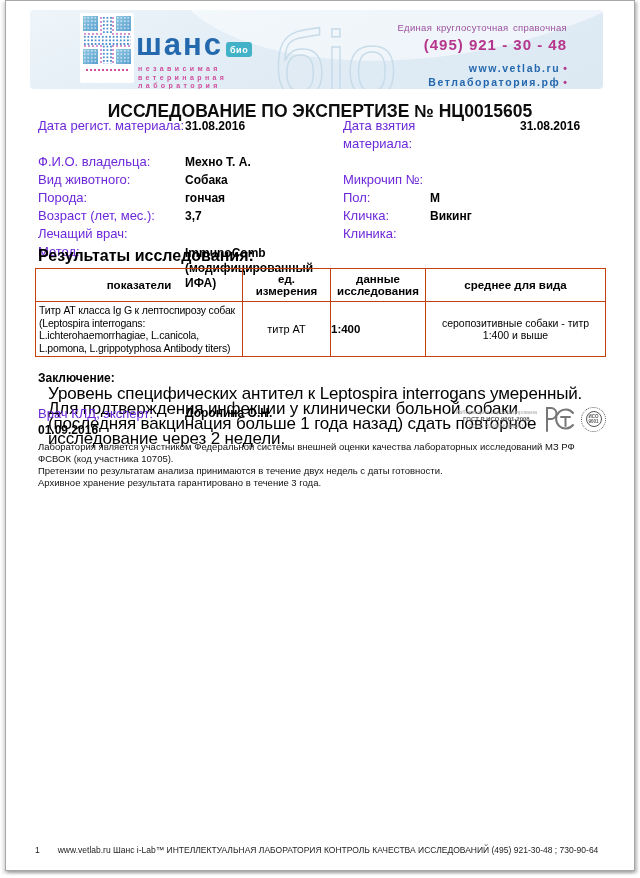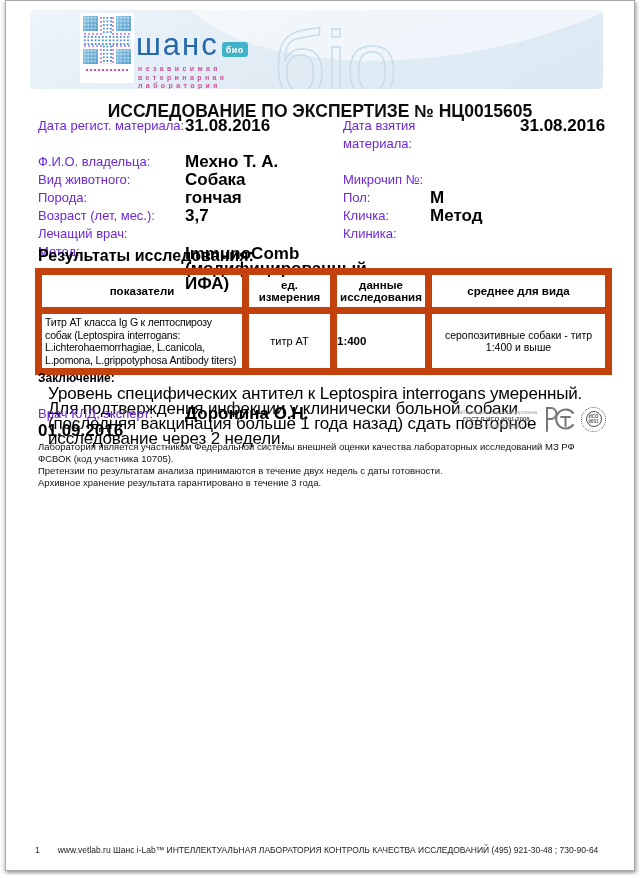--- a/index.html
+++ b/index.html
@@ -31,47 +31,47 @@
     background-image: radial-gradient(circle, rgba(255,255,255,.55) 30%, rgba(255,255,255,0) 36%), linear-gradient(135deg,#8ec6e0,#5aa0cf);
     background-size:3.5px 3.5px, 100% 100%; }
   .cross .tl{left:0;top:0} .cross .tr{right:0;top:0} .cross .bl{left:0;bottom:0} .cross .br{right:0;bottom:0}
   .cross .bar-v { position:absolute; left:19px; top:0; width:10px; height:48px; background-color:#fff;
     background-image: radial-gradient(circle,#4a8fd0 38%, rgba(255,255,255,0) 44%); background-size:3.6px 3.6px; }
   .cross .bar-h { position:absolute; top:19px; left:0; height:10px; width:48px; background-color:#fff;
     background-image: radial-gradient(circle,#4a8fd0 38%, rgba(255,255,255,0) 44%); background-size:3.6px 3.6px; }
   .cross .dotline { position:absolute; left:2px; bottom:-8px; width:44px; height:4px;
     background-image: radial-gradient(circle,#cf4f9e 38%, rgba(255,255,255,0) 44%); background-size:4px 4px; }
   .brand { position:absolute; left:106px; top:20px; display:flex; align-items:flex-end; gap:3px; z-index:2; }
-  .brand-name { font-size:31px; line-height:29px; font-weight:normal; color:#2468ae; letter-spacing:2px; }
+  .brand-name { font-size:31px; line-height:29px; font-weight:bold; color:#2468ae; letter-spacing:2px; }
   .brand-chip { background:#42b2c9; color:#fff; font-size:9px; font-weight:bold; padding:3px 4px 2px; border-radius:3px; letter-spacing:.5px; margin-bottom:2px; }
   .tagline { position:absolute; left:108px; top:55px; z-index:2; }
   .tagline div { font-size:7px; font-weight:bold; color:#cf4f9e; letter-spacing:3.4px; line-height:8.5px; }
   .contact { position:absolute; right:36px; top:12px; text-align:right; z-index:2; }
   .hotline { font-size:9.5px; color:#9b4f9e; letter-spacing:.3px; word-spacing:1.5px; }
   .phone { font-size:15px; font-weight:bold; color:#b5368c; letter-spacing:1px; margin-top:3px; }
   .sites { margin-top:8px; font-size:10.5px; font-weight:bold; color:#2468ae; letter-spacing:1.6px; line-height:14px; }
   .sites .dot { color:#b5368c; margin-left:3px; letter-spacing:0; }
 
   
   .doc-title { margin-top:100px; text-align:center; font-size:17.5px; font-weight:bold; color:#0d0d0d; position:absolute; left:0; right:0; top:0; }
 
   
   .fields { position:absolute; left:32px; right:28px; top:116px;
     display:grid; grid-template-columns:147px 158px 87px 1fr; }
   .fields > div { line-height:18px; white-space:pre-line; }
   .fl { font-size:13px; color:#6d28d9; }
-  .fv { font-size:17px; font-weight:bold; color:#000; }
+  .fv { font-size:12px; font-weight:bold; color:#000; }
   .fv.far { padding-left:90px; }
   .fv.ml { line-height:15px; padding-top:3px; }
 
   .results-label { position:absolute; left:32px; top:246px; font-size:16px; font-weight:bold; }
 
   
   table.res { position:absolute; left:29px; top:267px; width:570px; border-collapse:collapse; table-layout:fixed; }
-  table.res th, table.res td { border:7px solid #c2410c; }
+  table.res th, table.res td { border:1px solid #c2410c; }
   table.res th { font-size:11.5px; font-weight:bold; text-align:center; padding:4px 3px; height:30px; }
   table.res td { vertical-align:middle; }
   td.c-ind { width:207px; font-size:10.5px; letter-spacing:-0.2px; line-height:12.5px; padding:2px 3px; height:51px; }
   td.c-unit { width:88px; font-size:11px; text-align:center; }
   td.c-res { width:95px; font-size:11.5px; font-weight:bold; text-align:left; }
   td.c-ref { width:180px; font-size:10.5px; text-align:center; line-height:12.5px; padding:2px 3px; }
   th.h-ind{width:207px} th.h-unit{width:88px} th.h-res{width:95px} th.h-ref{width:180px}
 
   
   .concl-label { position:absolute; left:32px; top:370px; font-size:12px; font-weight:bold; }
@@ -116,20 +116,28 @@
     </div>
     <div class="brand">
       <span class="brand-name">шанс</span>
       <span class="brand-chip">био</span>
     </div>
     <div class="tagline">
       <div>независимая</div>
       <div>ветеринарная</div>
       <div>лаборатория</div>
     </div>
+    <div class="contact">
+      <div class="hotline">Единая круглосуточная справочная</div>
+      <div class="phone">(495)  921 - 30 - 48</div>
+      <div class="sites">
+        <div><span>www.vetlab.ru</span><span class="dot">•</span></div>
+        <div><span>Ветлаборатория.рф</span><span class="dot">•</span></div>
+      </div>
+    </div>
   </div>
 
   <div class="doc-title">ИССЛЕДОВАНИЕ ПО ЭКСПЕРТИЗЕ № НЦ0015605</div>
 
   <div class="fields">
     <div class="fl">Дата регист. материала:</div>
     <div class="fv">31.08.2016</div>
     <div class="fl">Дата взятия материала:</div>
     <div class="fv far">31.08.2016</div>
 
@@ -144,21 +152,21 @@
     <div class="fv"></div>
 
     <div class="fl">Порода:</div>
     <div class="fv">гончая</div>
     <div class="fl">Пол:</div>
     <div class="fv">М</div>
 
     <div class="fl">Возраст (лет, мес.):</div>
     <div class="fv">3,7</div>
     <div class="fl">Кличка:</div>
-    <div class="fv">Метод</div>
+    <div class="fv">Викинг</div>
 
     <div class="fl">Лечащий врач:</div>
     <div class="fv"></div>
     <div class="fl">Клиника:</div>
     <div class="fv"></div>
 
     <div class="fl">Метод:</div>
     <div class="fv ml">ImmunoComb
 (модифицированный ИФА)</div>
   </div>

